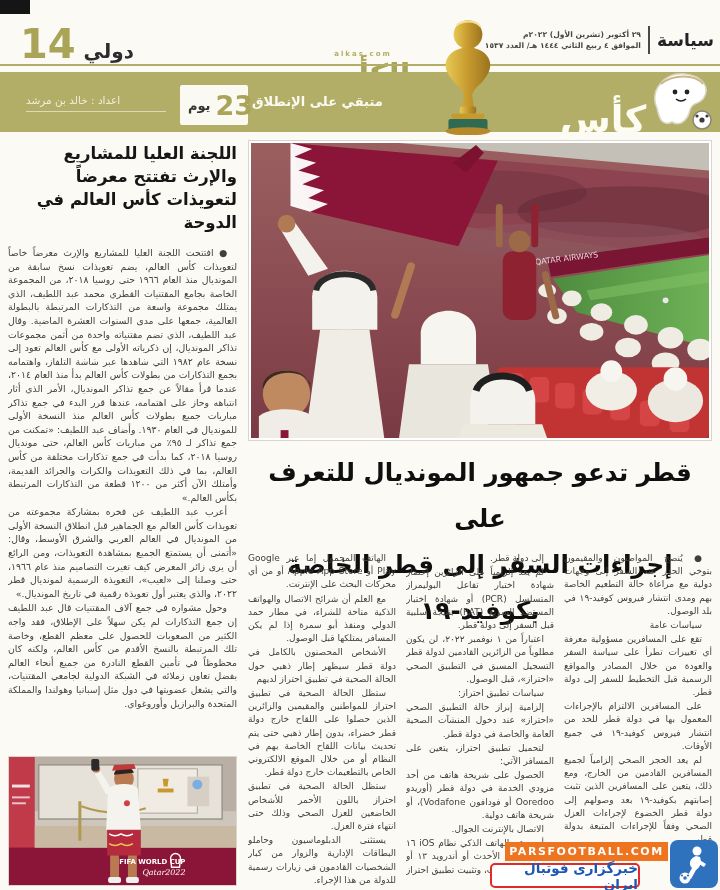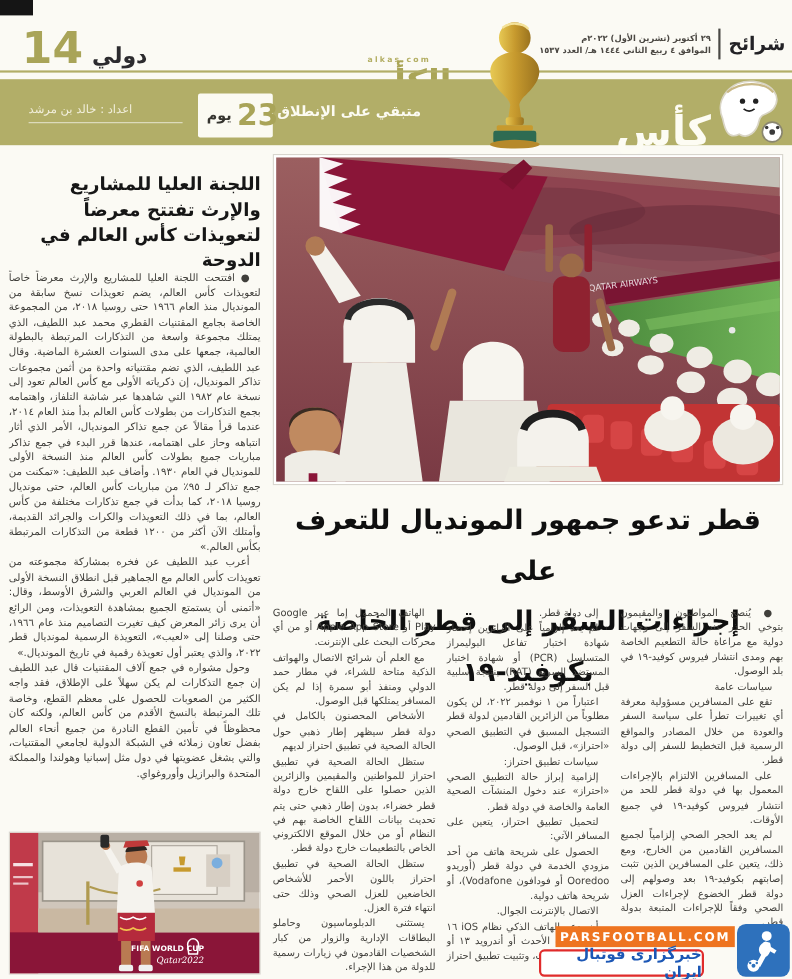--- a/index.html
+++ b/index.html
@@ -36,21 +36,21 @@
     border-radius:2px; display:flex; direction:rtl; align-items:center; justify-content:center; gap:5px; }
   .countdown-num { font-size:27px; font-weight:800; color:#a9a458; line-height:27px; }
   .countdown-unit { font-size:13px; font-weight:700; color:#35342f;margin-left:13px; }
   .byline { position:absolute; left:26px; top:22px; width:140px; text-align:left;
     font-size:10.5px; color:#f1eedb; padding-bottom:5px; border-bottom:1px solid rgba(255,255,255,.55); }
   .mascot { position:absolute; left:645px; top:-6px; width:70px; height:68px; }
   .trophy { left:432px; top:14px; width:72px; height:120px; z-index:6; }
 
   
   .left-col { left:8px; width:229px; }
-  .left-headline { top:156px; text-align:right; font-size:16.5px; line-height:23px; font-weight:800; color:#161616; }
+  .left-headline { top:142px; text-align:right; font-size:16.5px; line-height:23px; font-weight:800; color:#161616; }
   .left-body { top:246px; height:505px; overflow:hidden; }
   .left-body p, .news-col p {
     font-size:9.3px; line-height:13.6px; text-align:justify; color:#403f3b;
     text-indent:10px; margin-bottom:1px;
   }
   .left-photo { top:756px; height:130px; border:1px solid #d9d6ce; background:#fff; }
   .left-photo svg { display:block; width:100%; height:100%; }
 
   
   .main-photo { left:248px; top:140px; width:464px; height:301px; border:1px solid #d8d5cd; background:#fff; padding:2px; }
@@ -70,21 +70,21 @@
   .wm-agency span { color:#1c57b5; font-size:13.5px; font-weight:800; }
   .wm-tile { left:670px; top:840px; width:48px; height:48px; background:#2e71bc; border-radius:8px; z-index:21;
     display:flex; align-items:center; justify-content:center; }
 </style>
 </head>
 <body>
 
 <div class="abs corner-mark"></div>
 
 <div class="abs date-block">
-  <div class="date-day">شرائح</div>
+  <div class="date-day">سياسة</div>
   <div class="date-sep"></div>
   <div class="date-lines">
     <div>٢٩ أكتوبر (تشرين الأول) ٢٠٢٢م</div>
     <div>الموافق ٤ ربيع الثاني ١٤٤٤ هـ/ العدد ١٥٣٧</div>
   </div>
 </div>
 
 <div class="abs logo-block">
   <div class="logo-url">alkas.com</div>
   <div class="logo-title">الكأس</div>

